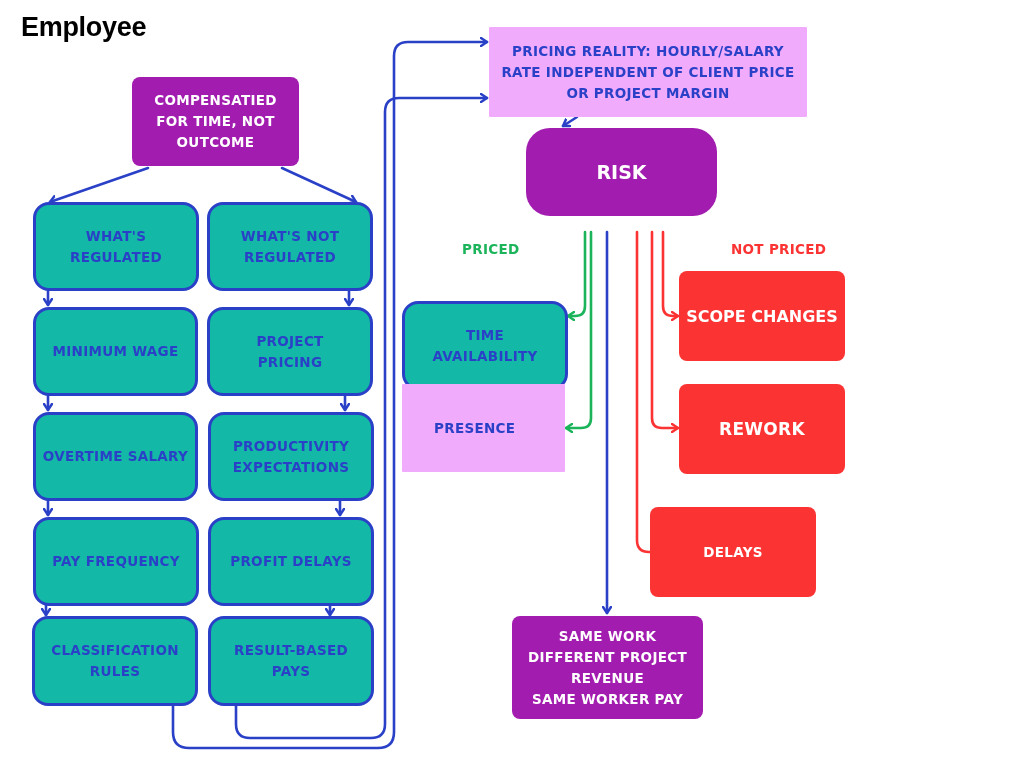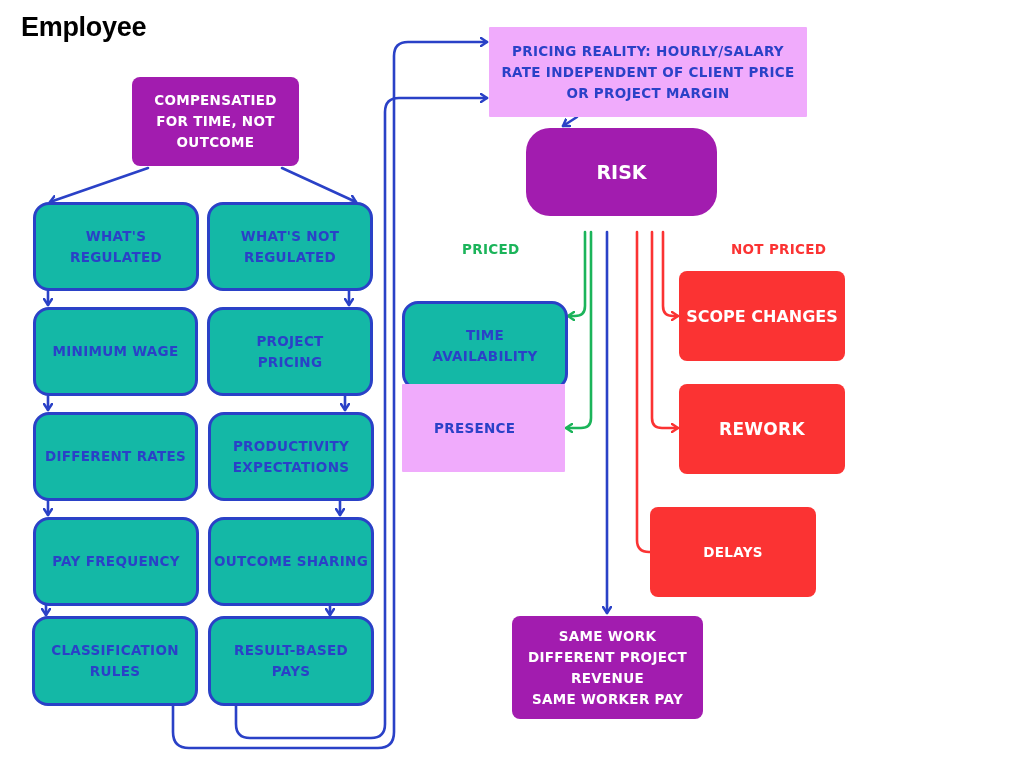--- a/index.html
+++ b/index.html
@@ -76,32 +76,32 @@
 
 <div class="title">Employee</div>
 
 <div class="box solid" style="left:132px;top:77px;width:167px;height:89px;">COMPENSATIED
 FOR TIME, NOT
 OUTCOME</div>
 
 <div class="box outline" style="left:33px;top:202px;width:166px;height:89px;">WHAT'S
 REGULATED</div>
 <div class="box outline" style="left:33px;top:307px;width:165px;height:89px;">MINIMUM WAGE</div>
-<div class="box outline" style="left:33px;top:412px;width:165px;height:89px;">DIFFERENT RATES</div>
+<div class="box outline" style="left:33px;top:412px;width:165px;height:89px;">OVERTIME SALARY</div>
 <div class="box outline" style="left:33px;top:517px;width:166px;height:89px;">PAY FREQUENCY</div>
 <div class="box outline" style="left:32px;top:616px;width:166px;height:90px;">CLASSIFICATION
 RULES</div>
 
 <div class="box outline" style="left:207px;top:202px;width:166px;height:89px;">WHAT'S NOT
 REGULATED</div>
 <div class="box outline" style="left:207px;top:307px;width:166px;height:89px;">PROJECT
 PRICING</div>
 <div class="box outline" style="left:208px;top:412px;width:166px;height:89px;">PRODUCTIVITY
 EXPECTATIONS</div>
-<div class="box outline" style="left:208px;top:517px;width:166px;height:89px;">OUTCOME SHARING</div>
+<div class="box outline" style="left:208px;top:517px;width:166px;height:89px;">PROFIT DELAYS</div>
 <div class="box outline" style="left:208px;top:616px;width:166px;height:90px;">RESULT-BASED
 PAYS</div>
 
 <div class="box light" style="left:489px;top:27px;width:318px;height:90px;">PRICING REALITY: HOURLY/SALARY
 RATE INDEPENDENT OF CLIENT PRICE
 OR PROJECT MARGIN</div>
 
 <div class="box solid" style="left:526px;top:128px;width:191px;height:88px;font-size:19px;letter-spacing:0;border-radius:24px;">RISK</div>
 
 <div class="label" style="left:462px;top:241px;color:#1bb45a;">PRICED</div>

